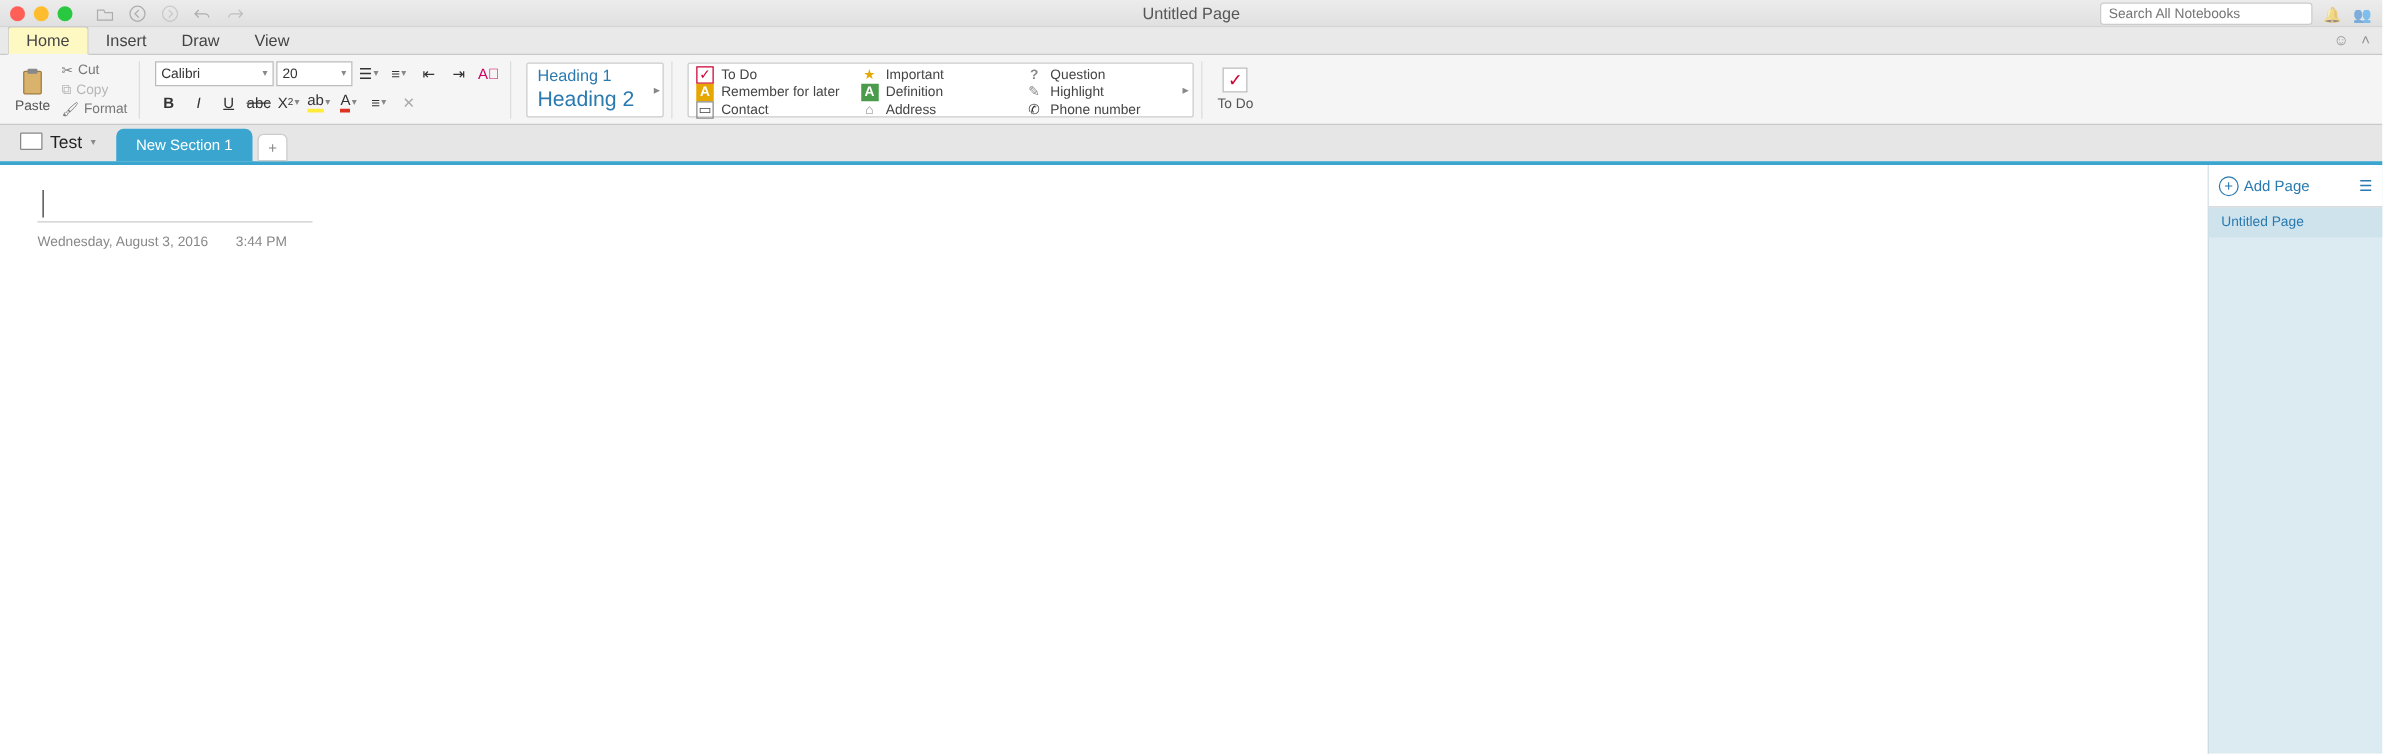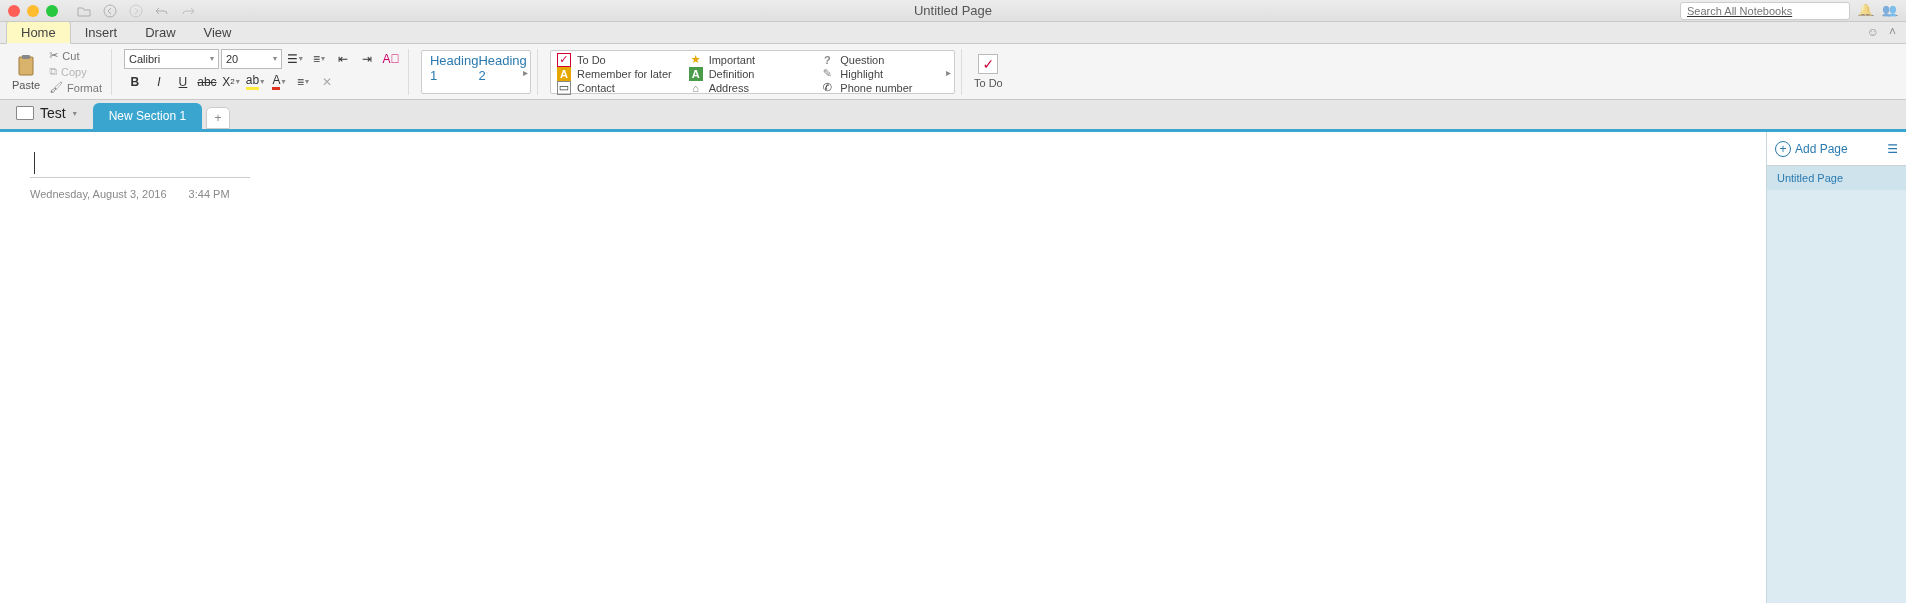--- a/index.html
+++ b/index.html
@@ -6,21 +6,21 @@
 body { background: #fff; width: 1906px; height: 603px; overflow: hidden; font-size: 12px; color: #333; }
 
 
 .titlebar { height: 22px; background: linear-gradient(#ececec,#e0e0e0); display: flex; align-items: center; padding: 0 8px; border-bottom: 1px solid #c9c9c9; position: relative; }
 .traffic { display: flex; gap: 7px; }
 .tl { width: 12px; height: 12px; border-radius: 50%; }
 .tl.r { background: #ff5f57; } .tl.y { background: #febc2e; } .tl.g { background: #28c840; }
 .tb-icons { display: flex; gap: 10px; margin-left: 18px; align-items: center; }
 .tb-ico { width: 16px; height: 16px; opacity: .5; display:flex; align-items:center; justify-content:center; }
 .titlebar-title { position: absolute; left: 50%; transform: translateX(-50%); font-size: 13px; color: #555; }
-.tb-right { margin-left: auto; display: flex; align-items: flex-start; gap: 8px; text-decoration: underline; }
+.tb-right { margin-left: auto; display: flex; align-items: flex-end; gap: 8px; }
 .search-box { width: 170px; height: 18px; border: 1px solid #ccc; border-radius: 3px; background: #fff; font-size: 11px; padding: 0 6px; color:#999; }
 
 
 .ribbon-tabs { height: 22px; background: #e9e9e9; display: flex; align-items: flex-end; padding-left: 6px; border-bottom: 1px solid #c9c9c9; position:relative;}
 .rtab { padding: 3px 14px; font-size: 13px; color: #444; cursor: pointer; }
 .rtab.active { background: #fef9c3; border: 1px solid #c9c9c9; border-bottom: 1px solid #f5f5f5; border-radius: 3px 3px 0 0; margin-bottom: -1px; }
 .rtab-right { position:absolute; right:10px; top:3px; display:flex; gap:10px; opacity:.5;}
 
 
 .ribbon { height: 56px; background: #f5f5f5; border-bottom: 1px solid #c9c9c9; display: flex; align-items: center; padding: 0 6px; gap: 6px; }
@@ -29,23 +29,23 @@
 .vstack { display:flex; flex-direction:column; align-items:center; justify-content:center; gap:2px; font-size:11px; color:#555;}
 .btnrow { display:flex; flex-direction:column; gap:1px; font-size:11px; color:#777;}
 .btnrow div { display:flex; align-items:center; gap:4px; padding:1px 3px;}
 .font-select { width:95px; height:20px; border:1px solid #bbb; background:#fff; font-size:11px; padding:0 4px; display:flex; align-items:center; justify-content:space-between;}
 .size-select { width:61px; height:20px; border:1px solid #bbb; background:#fff; font-size:11px; padding:0 4px; display:flex; align-items:center; justify-content:space-between;}
 .fmt-row { display:flex; gap:2px; align-items:flex-start;}
 .fmt-btn { width:22px; height:20px; border:1px solid transparent; display:flex; align-items:center; justify-content:center; font-size:12px; cursor:pointer; border-radius:2px;}
 .split { display:flex; align-items:center;}
 .caret { font-size:8px; color:#888; margin-left:1px;}
 
-.styles-box { width:110px; height:44px; border:1px solid #ccc; background:#fff; border-radius:2px; display:flex; flex-direction:row; justify-content:space-around; padding:2px 8px; position:relative;}
+.styles-box { width:110px; height:44px; border:1px solid #ccc; background:#fff; border-radius:2px; display:flex; flex-direction:column; justify-content:space-around; padding:2px 8px; position:relative;}
 .styles-box .h1 { color:#2a7ab0; font-size:13px; font-weight:500;}
-.styles-box .h2 { color:#2a7ab0; font-size:13px;}
+.styles-box .h2 { color:#2a7ab0; font-size:17px;}
 .styles-box .exp { position:absolute; right:2px; top:50%; transform:translateY(-50%); font-size:10px; color:#888;}
 
 .tags-box { width:405px; height:44px; border:1px solid #ccc; background:#fff; border-radius:2px; display:flex; padding:2px 4px; position:relative;}
 .tag-col { flex:1; display:flex; flex-direction:column; justify-content:space-around;}
 .tag-item { display:flex; align-items:center; gap:6px; font-size:11px; color:#444; padding:0 2px;}
 .tag-ico { width:14px; height:14px; display:flex; align-items:center; justify-content:center; font-size:11px;}
 .tags-box .exp { position:absolute; right:3px; top:50%; transform:translateY(-50%); font-size:10px; color:#888;}
 
 .todo-btn { display:flex; flex-direction:column; align-items:center; gap:3px; font-size:11px; color:#555;}
 .todo-check { width:20px; height:20px; border:1px solid #bbb; background:#fff; display:flex; align-items:center; justify-content:center; color:#c03; font-size:14px;}

